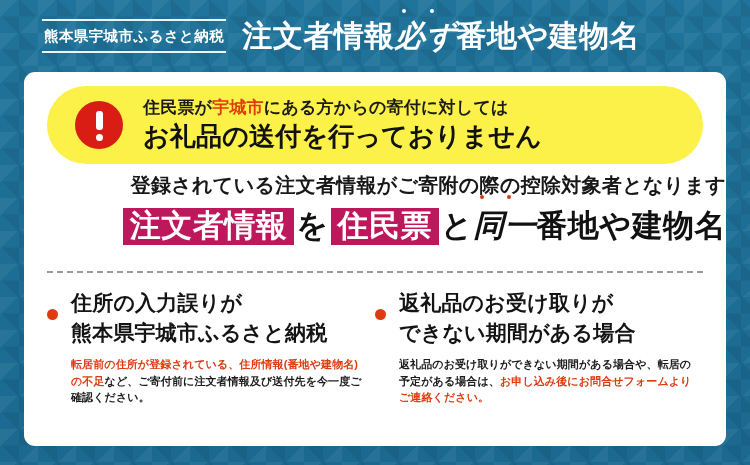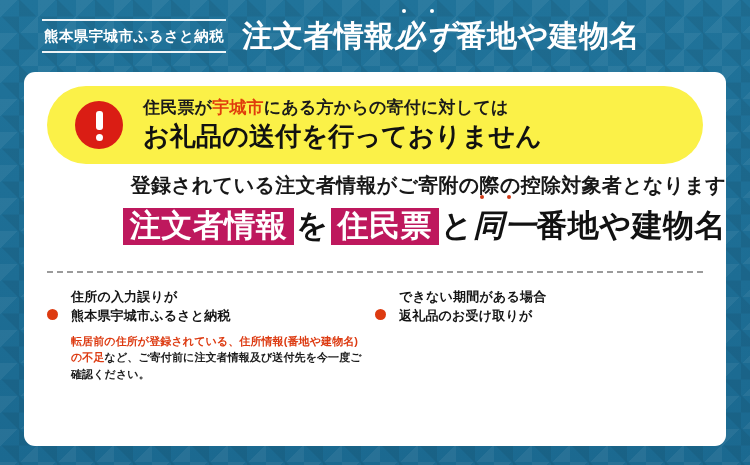--- a/index.html
+++ b/index.html
@@ -228,21 +228,21 @@
     height: 11px;
     border-radius: 50%;
     background: #dd3a10;
     margin-top: 21px;
     margin-right: 13px;
   }
   .col-body {
     flex: 1 1 auto;
   }
   .col-head {
-    font-size: 13px;
+    font-size: 21px;
     font-weight: bold;
     color: #141414;
     line-height: 1.45;
     letter-spacing: 0.2px;
   }
   .col-note {
     margin-top: 7px;
     font-size: 11px;
     font-weight: bold;
     color: #1c1c1c;
@@ -294,21 +294,22 @@
             <div>熊本県宇城市ふるさと納税</div>
           </div>
           <div class="col-note"><span class="red">転居前の住所が登録されている、住所情報(番地や建物名)の不足</span><span>など、ご寄付前に注文者情報及び送付先を今一度ご確認ください。</span></div>
         </div>
       </div>
 
       <div class="col">
         <div class="bullet"></div>
         <div class="col-body">
           <div class="col-head">
+            <div>返礼品のお受け取りが</div>
             <div>できない期間がある場合</div>
-            <div>返礼品のお受け取りが</div>
           </div>
+          <div class="col-note"><span>返礼品のお受け取りができない期間がある場合や、転居の予定がある場合は、</span><span class="red">お申し込み後にお問合せフォームよりご連絡ください。</span></div>
         </div>
       </div>
 
     </div>
   </div>
 </div>
 
 </body></html>

